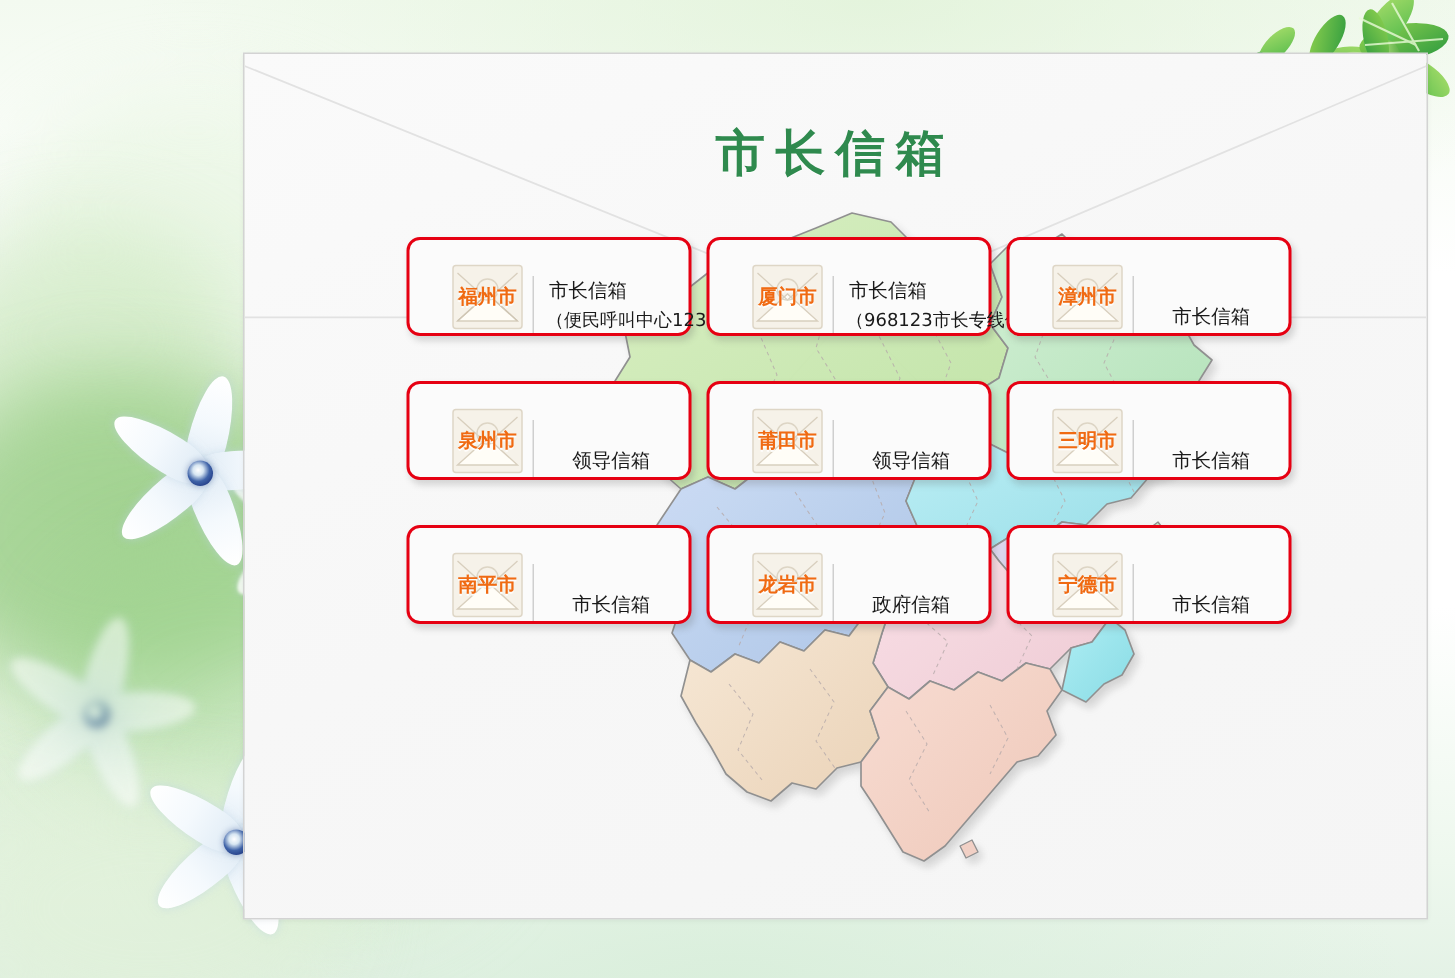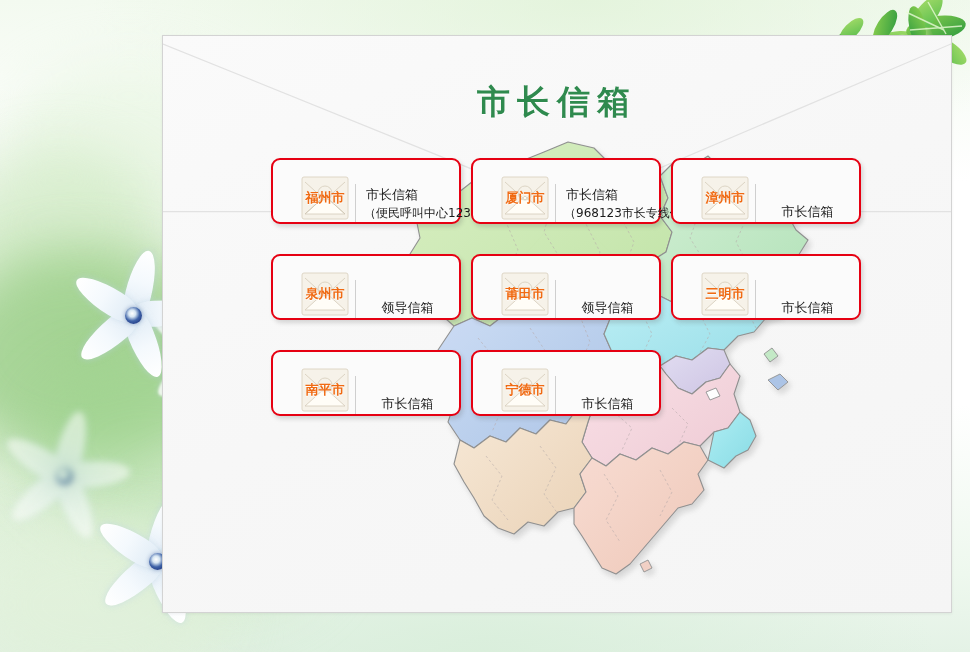--- a/index.html
+++ b/index.html
@@ -532,20 +532,35 @@
           <circle cx="26" cy="19" r="7" fill="none" stroke="#ddd5c5" stroke-width="1"></circle>
         </svg>
         <span class="city-name">南平市</span>
       </div>
       <div class="card-divider"></div>
       <div class="card-body single">
         <div class="card-title">市长信箱</div>
       </div>
     </div>
 
+    <div class="mailbox-card">
+      <div class="card-icon">
+        <svg width="52" height="48" viewBox="0 0 52 48">
+          <rect x="3" y="3" width="46" height="42" rx="2" fill="#f6f2e9" stroke="#ded6c6"></rect>
+          <path d="M6 40 L26 22 L46 40 Z" fill="#fffdf7" stroke="#d8cfbe" stroke-width="0.9"></path>
+          <path d="M6 8 L26 26 L46 8" fill="none" stroke="#d8cfbe" stroke-width="0.9"></path>
+          <circle cx="26" cy="19" r="7" fill="none" stroke="#ddd5c5" stroke-width="1"></circle>
+        </svg>
+        <span class="city-name">龙岩市</span>
+      </div>
+      <div class="card-divider"></div>
+      <div class="card-body single">
+        <div class="card-title">政府信箱</div>
+      </div>
+    </div>
 
     <div class="mailbox-card">
       <div class="card-icon">
         <svg width="52" height="48" viewBox="0 0 52 48">
           <rect x="3" y="3" width="46" height="42" rx="2" fill="#f6f2e9" stroke="#ded6c6"></rect>
           <path d="M6 40 L26 22 L46 40 Z" fill="#fffdf7" stroke="#d8cfbe" stroke-width="0.9"></path>
           <path d="M6 8 L26 26 L46 8" fill="none" stroke="#d8cfbe" stroke-width="0.9"></path>
           <circle cx="26" cy="19" r="7" fill="none" stroke="#ddd5c5" stroke-width="1"></circle>
         </svg>
         <span class="city-name">宁德市</span>

